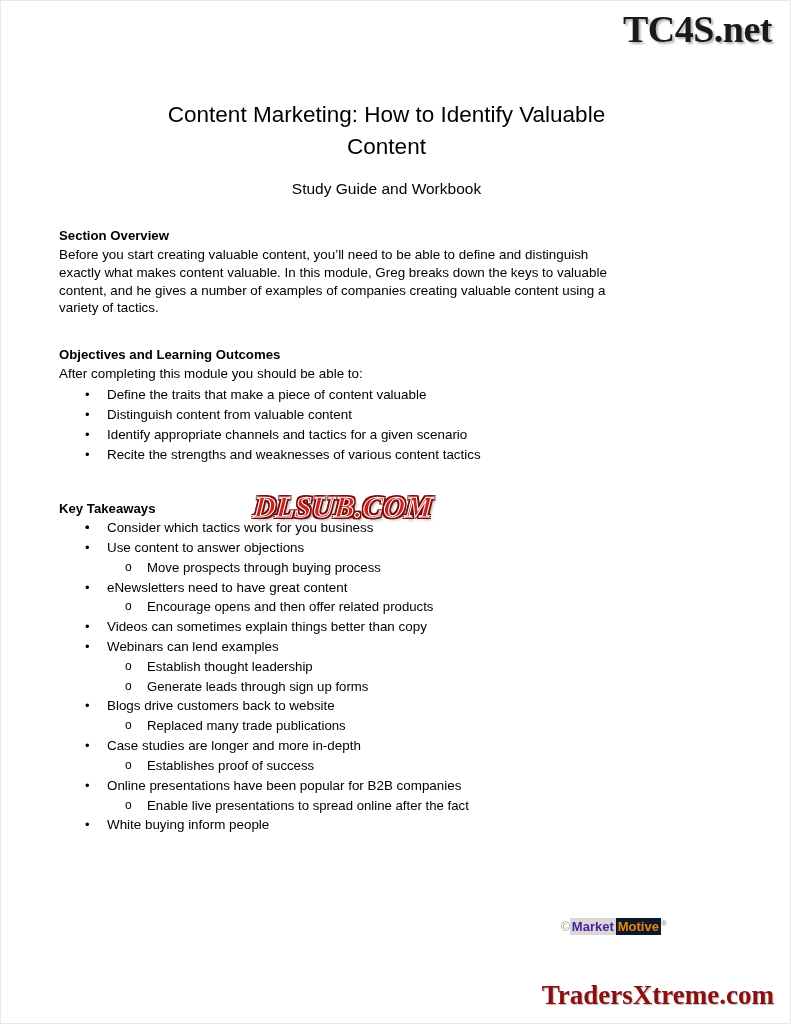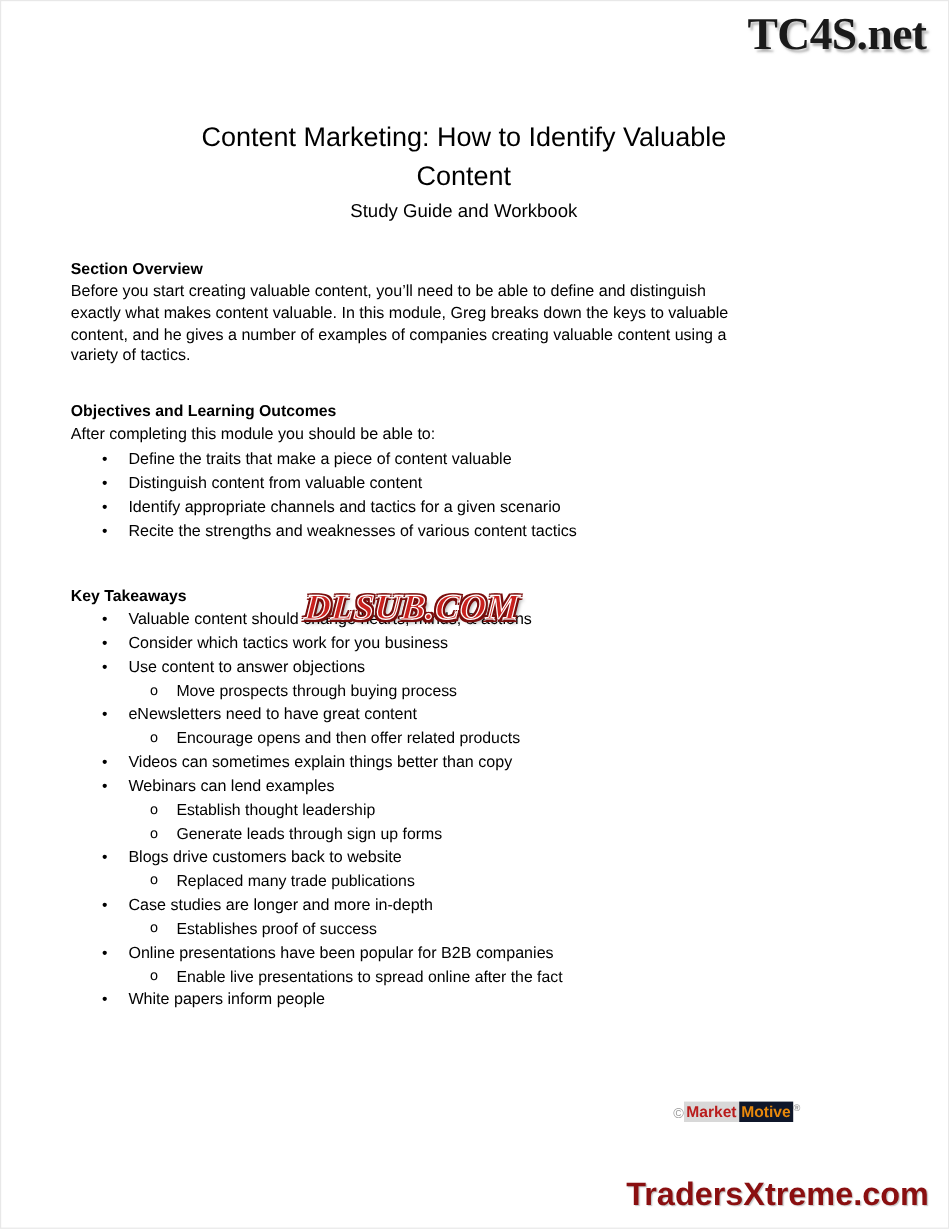--- a/index.html
+++ b/index.html
@@ -33,21 +33,21 @@
     font-weight: bold;
     font-size: 38px;
     color: #1a1a1a;
     letter-spacing: -0.5px;
     text-shadow: 2px 2px 2px rgba(120,120,120,0.55);
   }
   .wm-bottom {
     position: absolute;
     bottom: 12px;
     right: 16px;
-    font-family: Liberation Sans, sans-serif;
+    font-family: Liberation Serif, serif;
     font-weight: bold;
     font-size: 27px;
     color: #8a0f10;
     text-shadow: 1px 1px 1px rgba(150,150,150,0.6);
   }
   .wm-dlsub {
     position: absolute;
     left: 253px;
     top: 489px;
     font-family: "Liberation Serif", serif;
@@ -76,21 +76,21 @@
     padding: 98px 150px 0 150px;
     text-align: center;
     font-size: 22.5px;
     font-weight: normal;
     line-height: 1.42;
     color: #000;
   }
   .subtitle {
     text-align: center;
     font-size: 15.5px;
-    margin-top: 5px;
+    margin-top: 17px;
   }
 
   .section {
     padding-left: 58px;
     padding-right: 110px;
   }
   .heading {
     font-weight: bold;
     font-size: 13.2px;
     margin-top: 30px;
@@ -162,21 +162,21 @@
     font-size: 13px;
     font-weight: bold;
     white-space: nowrap;
   }
   .footer-logo .c {
     color: #9a9a9a;
     font-weight: normal;
     font-size: 12px;
   }
   .footer-logo .market {
-    color: #b91c1c;
+    color: #4c1d95;
     background: #d8d8d8;
     padding: 1px 2px;
     text-align: center;
   }
   .footer-logo .motive {
     color: #e8890c;
     background: #0f172a;
     padding: 1px 2px;
   }
   .footer-logo .tm {
@@ -212,21 +212,20 @@
         <li><span class="bullet">•</span><span>Recite the strengths and weaknesses of various content tactics</span></li>
       </ul>
     </div>
 
     <div class="section">
       <div class="keytake-head">Key Takeaways</div>
 
       <ul class="l1 key-list">
         <li>
           <span class="bullet">•</span>
-          <span>Valuable content should change hearts, minds, &amp; actions</span>
         </li>
         <li>
           <span class="bullet">•</span>
           <span>Consider which tactics work for you business</span>
         </li>
         <li>
           <span class="bullet">•</span>
           <span>Use content to answer objections</span>
           <ul class="l2">
             <li><span class="bullet2">o</span><span>Move prospects through buying process</span></li>
@@ -267,21 +266,21 @@
         </li>
         <li>
           <span class="bullet">•</span>
           <span>Online presentations have been popular for B2B companies</span>
           <ul class="l2">
             <li><span class="bullet2">o</span><span>Enable live presentations to spread online after the fact</span></li>
           </ul>
         </li>
         <li>
           <span class="bullet">•</span>
-          <span>White papers inform people</span>
+          <span>White buying inform people</span>
         </li>
       </ul>
     </div>
 
   </div>
 
   <div class="wm-dlsub">DLSUB.COM</div>
 
   <div class="footer-logo">
     <span class="c">©</span><span class="market">Market</span><span class="motive">Motive</span><span class="tm">®</span>

